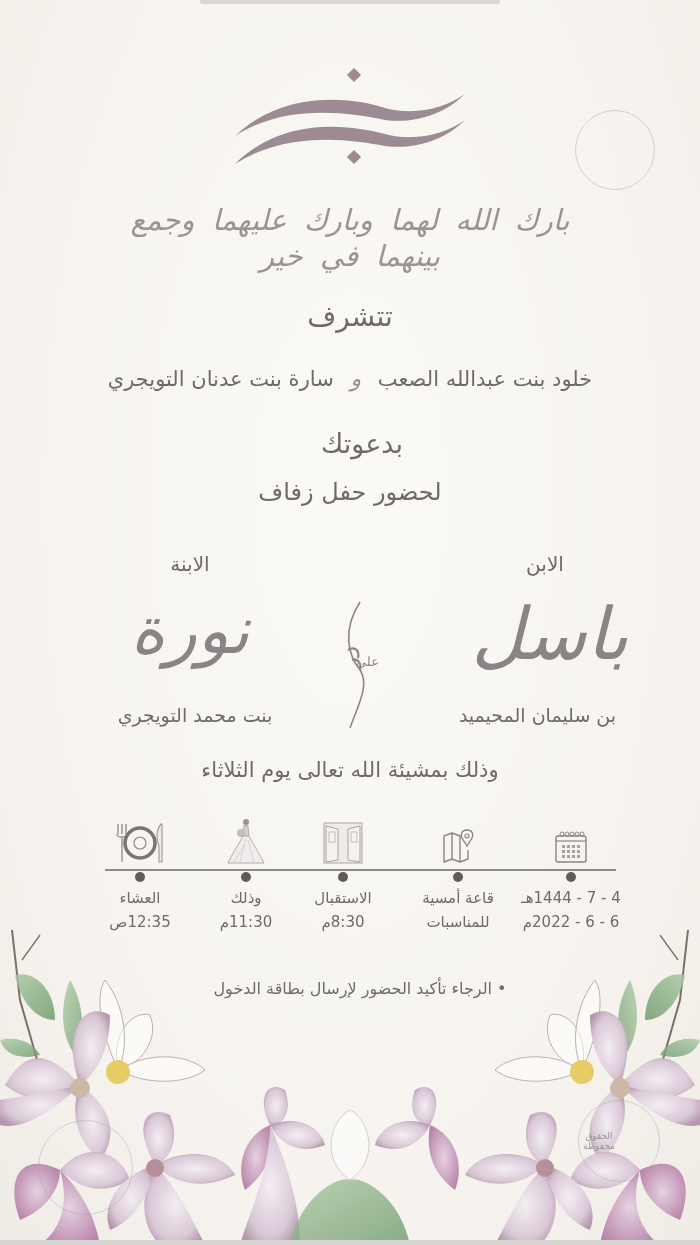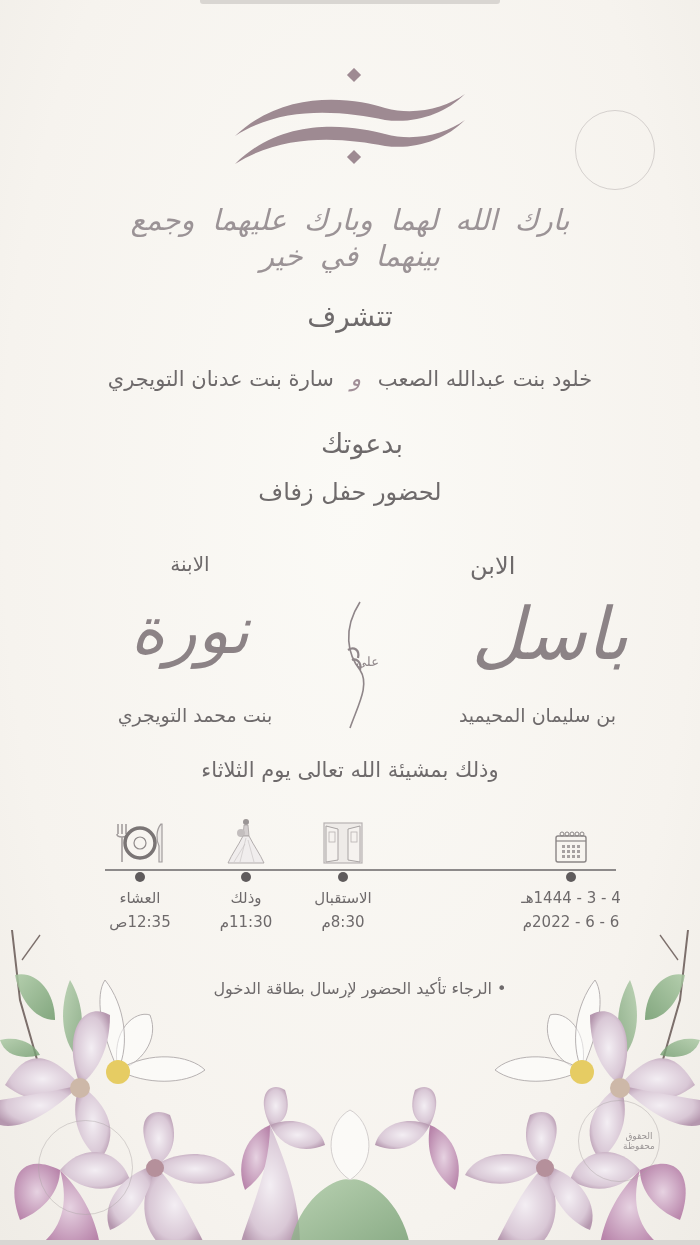--- a/index.html
+++ b/index.html
@@ -12,21 +12,21 @@
   .rtl { direction: rtl; }
 
   .logo { left: 225px; top: 68px; width: 250px; height: 100px; }
   .dua { top: 203px; left: 130px; width: 440px; text-align: center; font-family: Liberation Mono, monospace; font-size: 29px; color: #9b9396; letter-spacing: -1px; font-style: italic; }
   .honor { top: 300px; font-size: 28px; color: #6e6a6b; letter-spacing: 6px; }
   .hosts { top: 366px; font-size: 21px; color: #6e6a6b; }
   .hosts .and { color: #a08e97; font-family: "DejaVu Serif", serif; font-size: 22px; margin: 0 10px; font-style: italic; }
   .invite1 { top: 428px; font-size: 27px; color: #6e6a6b; letter-spacing: 6px; padding-left: 24px; }
   .invite2 { top: 478px; font-size: 24px; color: #6e6a6b; letter-spacing: 3px; }
 
-  .label-son { top: 552px; left: 470px; width: 150px; text-align: left; font-size: 24px; color: #6e6a6b; letter-spacing: 4px; }
+  .label-son { top: 552px; left: 470px; width: 150px; text-align: center; font-size: 20px; color: #6e6a6b; letter-spacing: 4px; }
   .label-dau { top: 552px; left: 120px; width: 140px; text-align: center; font-size: 20px; color: #6e6a6b; letter-spacing: 4px; }
   .groom { top: 592px; left: 455px; width: 190px; text-align: center; font-family: "DejaVu Serif", serif; font-size: 72px; color: #8c8386; font-style: italic; }
   .bride { top: 592px; left: 115px; width: 150px; text-align: center; font-family: "DejaVu Serif", serif; font-size: 66px; color: #8c8386; font-style: italic; }
   .ala { top: 600px; left: 330px; width: 50px; height: 130px; }
   .groom-sub { top: 704px; left: 430px; width: 215px; text-align: center; font-size: 19px; color: #6e6a6b; }
   .bride-sub { top: 704px; left: 90px; width: 210px; text-align: center; font-size: 19px; color: #6e6a6b; }
   .when { top: 758px; font-size: 21px; color: #6e6a6b; }
 
   .timeline-line { left: 105px; top: 869px; width: 511px; height: 2px; background: #8d8a8a; }
   .step { width: 120px; text-align: center; }
@@ -111,24 +111,37 @@
             <rect x="18" y="20" width="3" height="3"></rect>
             <rect x="23" y="20" width="3" height="3"></rect>
             <rect x="8" y="25" width="3" height="3"></rect>
             <rect x="13" y="25" width="3" height="3"></rect>
             <rect x="18" y="25" width="3" height="3"></rect>
             <rect x="23" y="25" width="3" height="3"></rect>
           </g>
       </svg>
     </div>
     <div class="dot"></div>
-    <div class="t1">4 - 3 - 1444هـ</div>
+    <div class="t1">4 - 7 - 1444هـ</div>
     <div class="t2">6 - 6 - 2022م</div>
   </div>
 
+  <div class="abs step rtl" style="left:398px;top:818px;">
+    <div class="icon">
+      <svg width="34" height="36" viewBox="0 0 34 36">
+        <path d="M3 8 L11 5 L19 8 L19 34 L11 31 L3 34 Z M11 5 L11 31" fill="none" stroke="#8a8585" stroke-width="1.4" stroke-linejoin="round"></path>
+        <path d="M19 34 L27 31 L27 22" fill="none" stroke="#8a8585" stroke-width="1.4"></path>
+        <path d="M26 2 C 21 2, 19 6, 21 10 L26 18 L31 10 C 33 6, 31 2, 26 2 Z" fill="none" stroke="#8a8585" stroke-width="1.4"></path>
+        <circle cx="26" cy="8" r="2" fill="none" stroke="#8a8585" stroke-width="1.2"></circle>
+      </svg>
+    </div>
+    <div class="dot"></div>
+    <div class="t1">قاعة أمسية</div>
+    <div class="t2">للمناسبات</div>
+  </div>
 
   <div class="abs step rtl" style="left:283px;top:818px;">
     <div class="icon">
       <svg width="40" height="42" viewBox="0 0 40 42">
         <rect x="1" y="1" width="38" height="40" fill="#eeebe8" stroke="#b7b2b2" stroke-width="1.2"></rect>
         <path d="M3 4 L15 7 L15 38 L3 40 Z" fill="#f5f2ef" stroke="#a9a4a4" stroke-width="1"></path>
         <path d="M37 4 L25 7 L25 38 L37 40 Z" fill="#f5f2ef" stroke="#a9a4a4" stroke-width="1"></path>
         <rect x="6" y="10" width="6" height="10" fill="none" stroke="#b7b2b2" stroke-width="0.8"></rect>
         <rect x="28" y="10" width="6" height="10" fill="none" stroke="#b7b2b2" stroke-width="0.8"></rect>
       </svg>
@@ -250,19 +263,19 @@
       <path d="M155 245 C 140 275, 140 305, 160 325 L205 325 C 190 295, 175 265, 155 245 Z" fill="url(#petalPink)"></path>
       <path d="M155 245 C 120 255, 100 285, 110 310 C 135 300, 150 275, 155 245 Z" fill="url(#petalPink)"></path>
       <circle cx="155" cy="248" r="9" fill="#b5909b"></circle>
       <path d="M270 205 C 255 175, 270 160, 285 170 C 292 190, 285 205, 270 205 Z" fill="url(#petalPink)"></path>
       <path d="M270 205 C 295 195, 320 205, 325 225 C 300 235, 280 225, 270 205 Z" fill="url(#petalPink)"></path>
       <path d="M270 205 C 245 215, 235 245, 245 270 C 265 255, 275 235, 270 205 Z" fill="url(#petalDeep)"></path>
     </g>
   </svg>
 
   <div class="abs stamp" style="left:38px;top:1120px;width:95px;height:95px;"></div>
-  <div class="abs stamp" style="left:578px;top:1100px;width:82px;height:82px;display:flex;align-items:center;justify-content:flex-end;">
+  <div class="abs stamp" style="left:578px;top:1100px;width:82px;height:82px;display:flex;align-items:center;justify-content:flex-start;">
     <span style="font-size:9px;color:#9a9595;width:40px;text-align:center;direction:rtl;">الحقوق محفوظة</span>
   </div>
 
 
   <div class="bottombar"></div>
 </div>
 
 </body></html>

